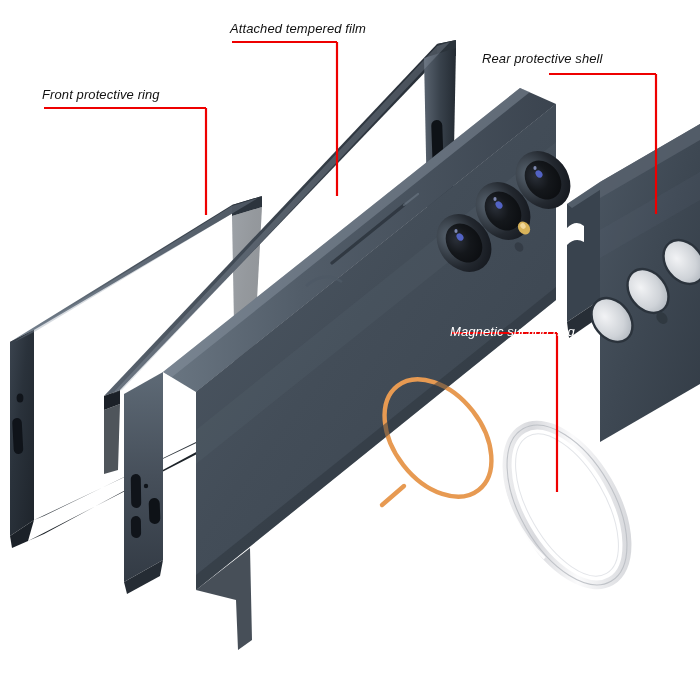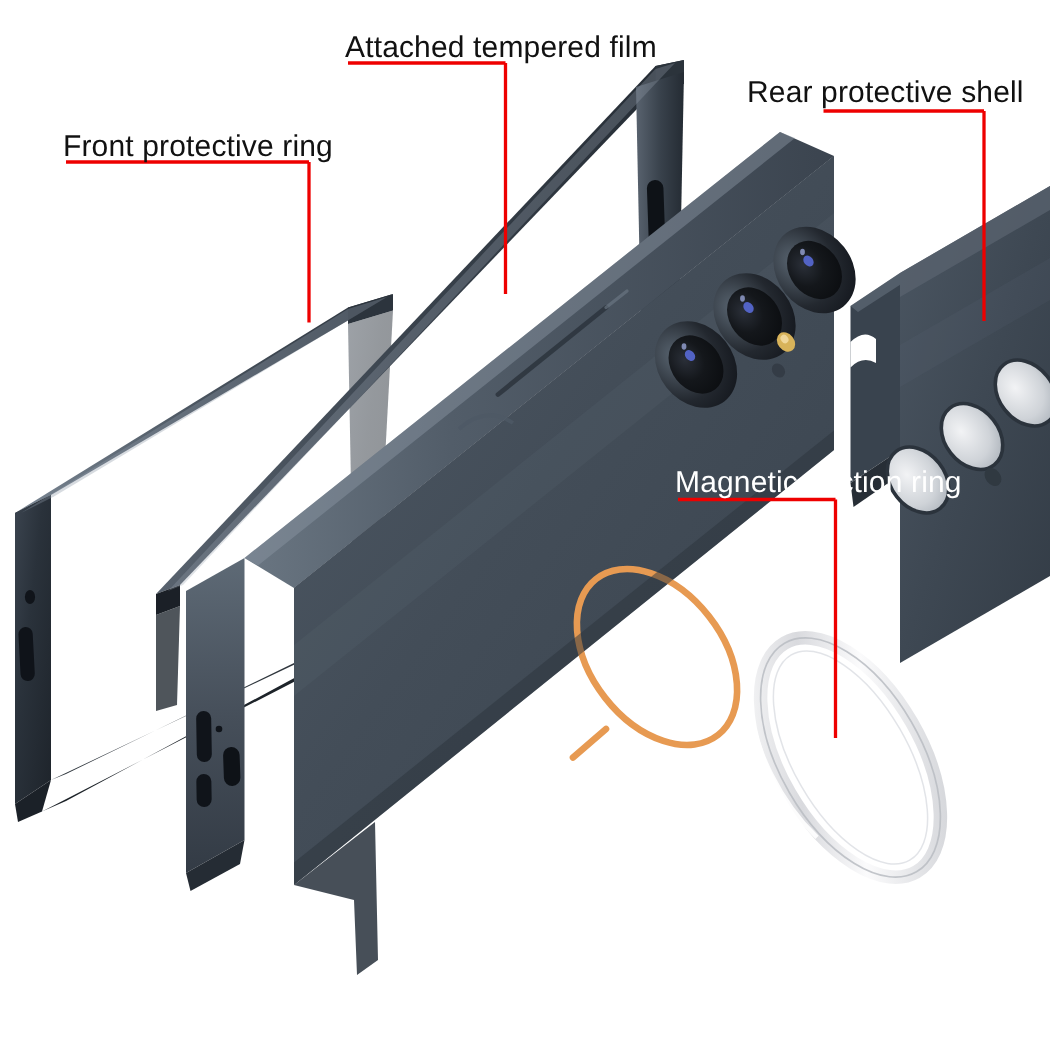--- a/index.html
+++ b/index.html
@@ -1,23 +1,23 @@
 <!DOCTYPE html>
 <html><head>
 <meta charset="utf-8">
 <style>
   html,body{margin:0;padding:0;background:#fff;}
   body{width:700px;height:700px;overflow:hidden;
        font-family:"Liberation Sans","DejaVu Sans",sans-serif;}
   #stage{position:relative;width:700px;height:700px;background:#ffffff;}
   #art{position:absolute;left:0;top:0;width:700px;height:700px;}
 
-  .lbl{position:absolute;white-space:nowrap;font-size:20px;line-height:1;
-       letter-spacing:.1px;color:#111;}
-  .lbl.light{color:#ffffff;}
+  .lbl{position:absolute;white-space:nowrap;font-size:13px;line-height:1;
+       letter-spacing:.1px;color:#111;font-style:italic;}
+  .lbl.light{color:#ffffff;margin-top:13px;}
 </style>
 </head>
 <body>
 
 <div id="stage">
 
   <svg id="art" viewBox="0 0 700 700">
     <defs>
       <linearGradient id="gBodyFace" x1="0" y1="0" x2="1" y2="1">
         <stop offset="0" stop-color="#4f5a66"></stop>
@@ -229,17 +229,17 @@
         <g>
           <line x1="452" y1="333" x2="557" y2="333" stroke="#ee0000" stroke-width="2.2"></line>
           <line x1="557" y1="333" x2="557" y2="492" stroke="#ee0000" stroke-width="2.2"></line>
         </g>
       </g>
   </svg>
 
   <div id="labels">
       <div class="lbl" style="left: 42px; top: 88px;">Front protective ring</div>
       <div class="lbl" style="left: 230px; top: 22px;">Attached tempered film</div>
-      <div class="lbl" style="left: 498px; top: 52px;">Rear protective shell</div>
+      <div class="lbl" style="left: 482px; top: 52px;">Rear protective shell</div>
       <div class="lbl light" style="left: 450px; top: 312px;">Magnetic suction ring</div>
     </div>
 
 </div>
 
 </body></html>

